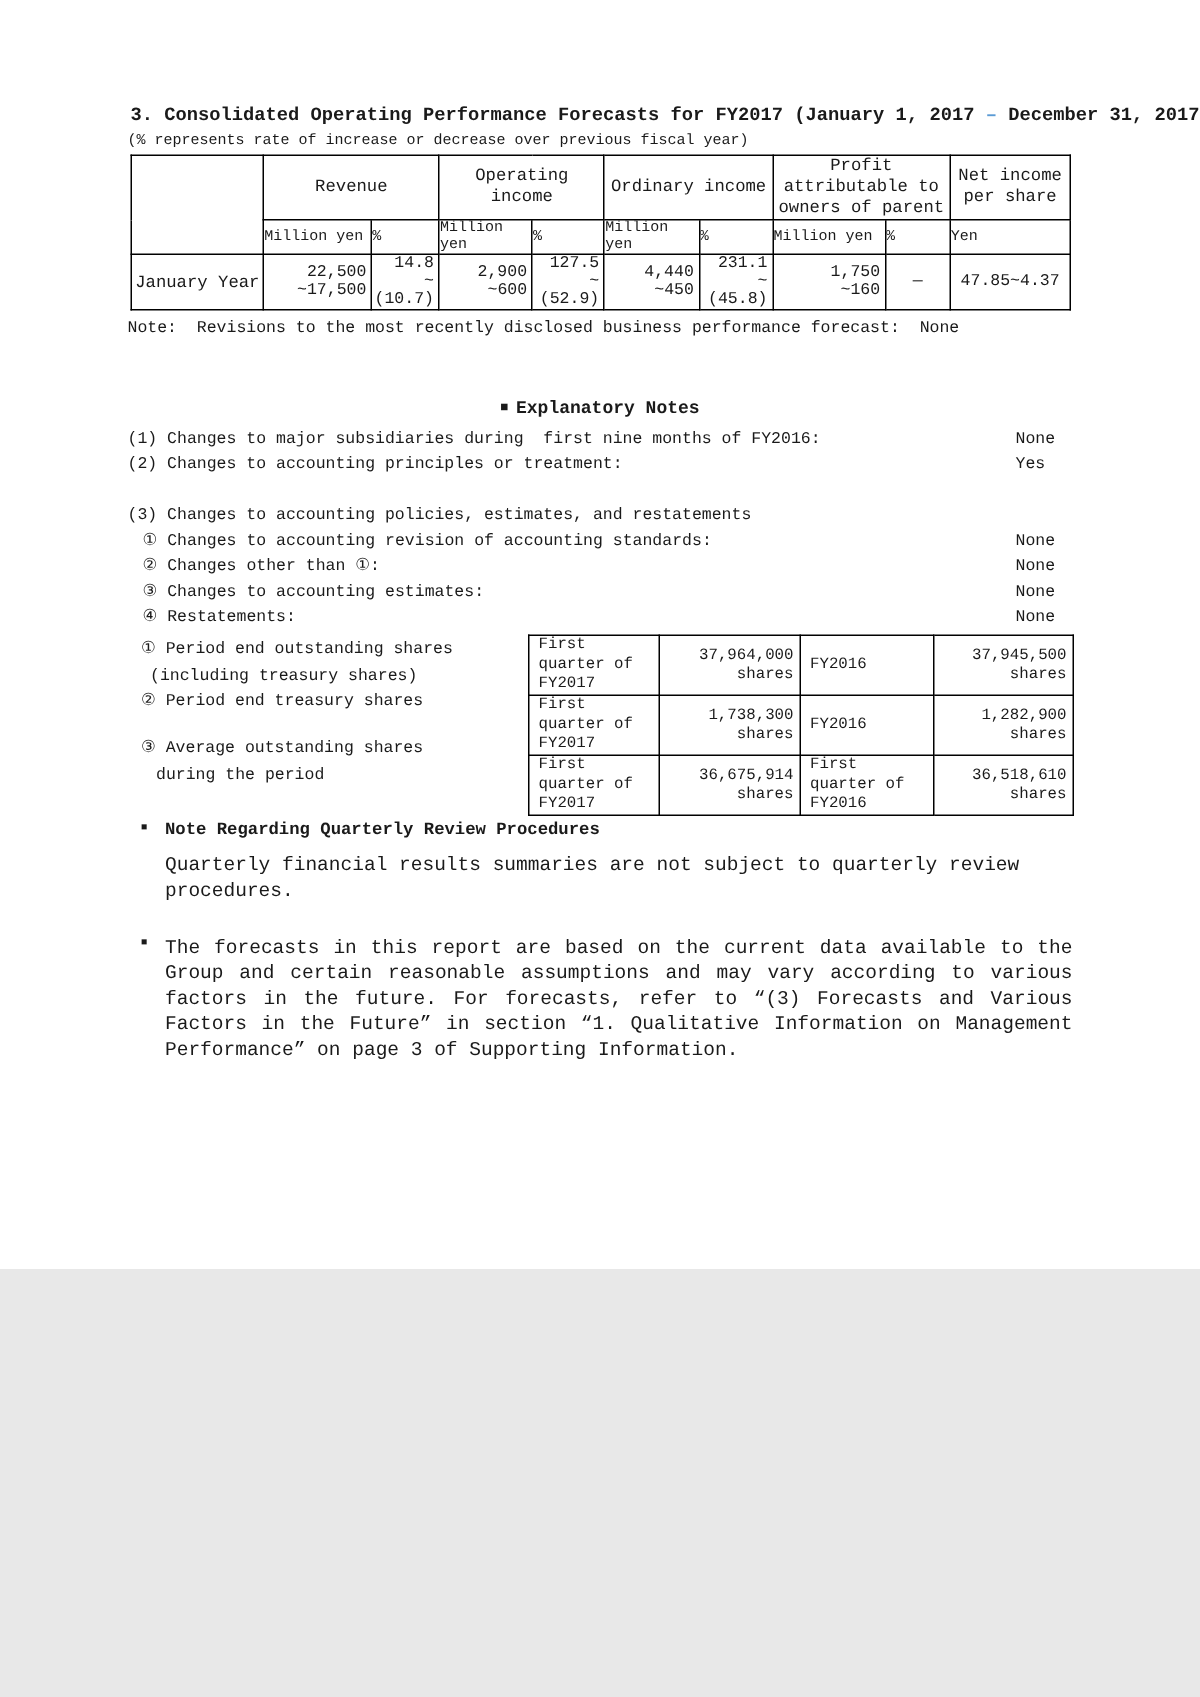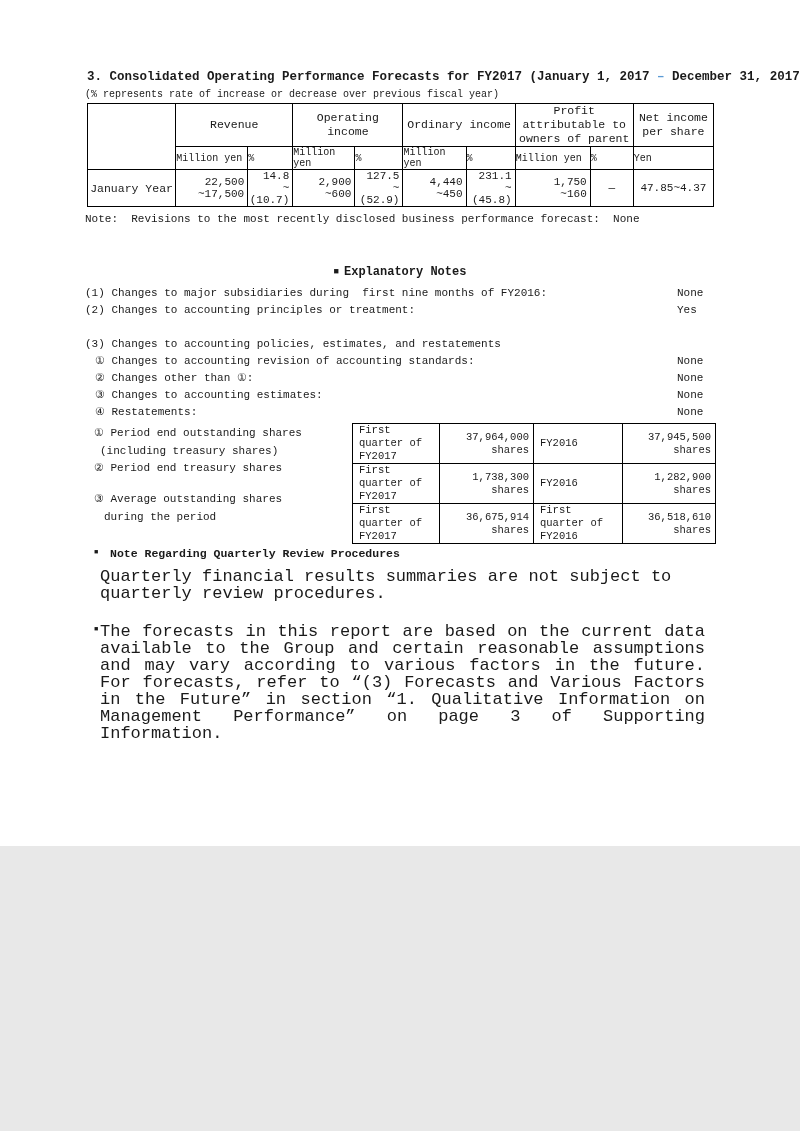--- a/index.html
+++ b/index.html
@@ -146,23 +146,23 @@
     left: 9px; top: 2px;
     font-size: 7px;
   }
   .nb-heading {
     margin-left: 25px;
     font-size: 11.5px;
     font-weight: bold;
     line-height: 15px;
   }
   .nb-body {
-    margin-left: 15px;
+    margin-left: 25px;
     width: 605px;
-    font-size: 17px;
+    font-size: 13px;
     line-height: 17px;
   }
   .nb1 .nb-body { margin-top: 7px; }
   .nb2 .nb-body { margin-top: 2px; text-align: justify; }
 </style>
 </head>
 <body>
 
 <div class="page">
   <div class="content">

